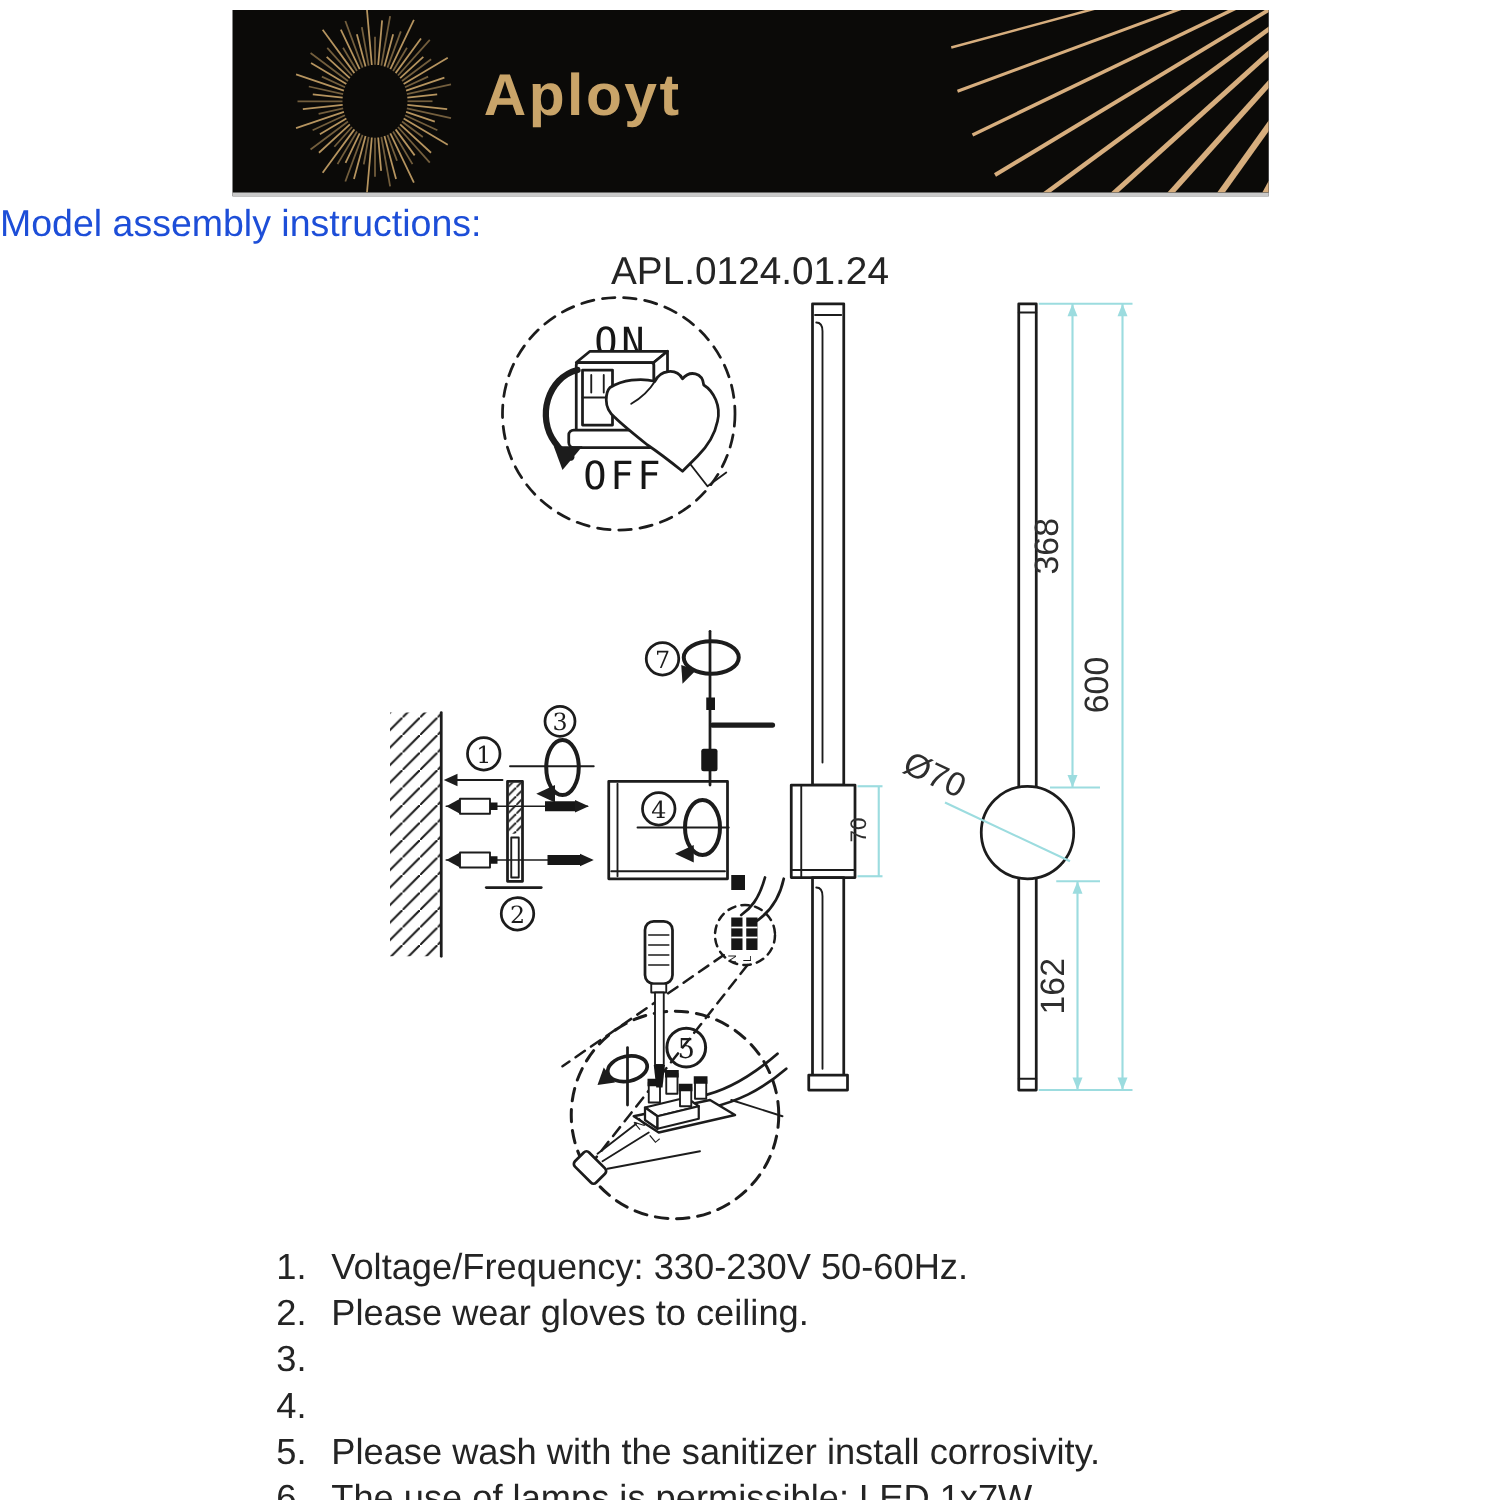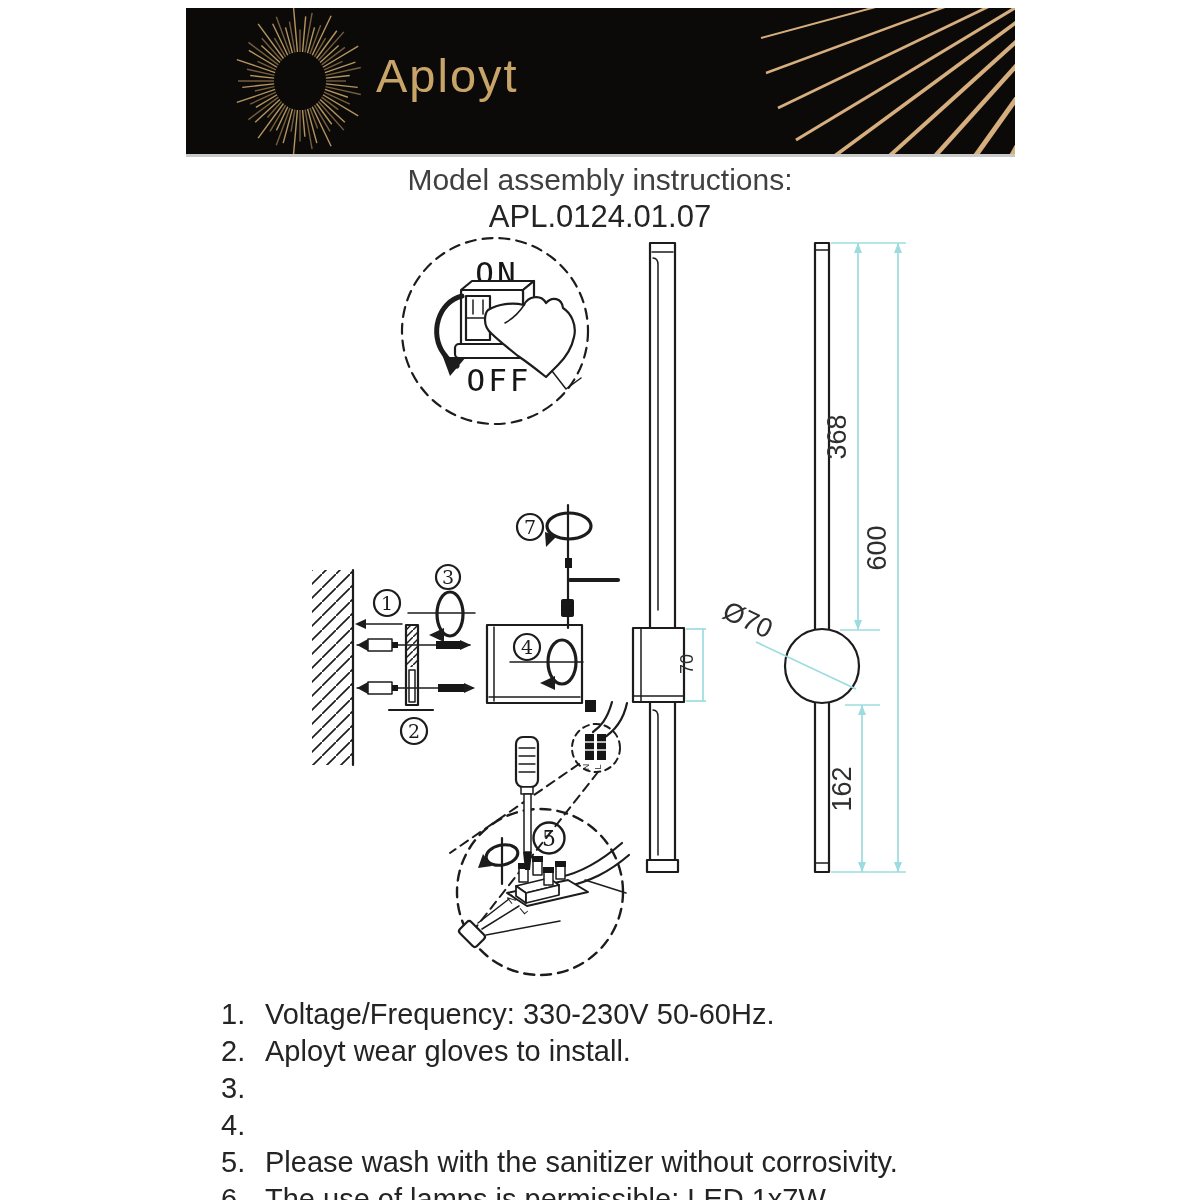--- a/index.html
+++ b/index.html
@@ -2,25 +2,25 @@
 <html><head>
 <meta charset="utf-8">
 <style>
   html,body{margin:0;padding:0;background:#ffffff;}
   .page{position:relative;width:1200px;height:1200px;background:#fff;overflow:hidden;
         font-family:"Liberation Sans",sans-serif;color:#222;}
   
   .banner{position:absolute;left:186px;top:8px;width:829px;height:146px;background:#0b0a08;
           overflow:hidden;border-bottom:3px solid #c9c9c9;}
   .banner svg{position:absolute;left:0;top:0;}
-  .brand-text{position:absolute;left:190px;top:40px;font-size:47px;font-weight:400;
+  .brand-text{position:absolute;left:201px;top:40px;font-size:47px;font-weight:700;
               letter-spacing:2px;color:#c9a469;}
   
-  .title1{position:absolute;left:0;top:163px;width:1200px;text-align:center;
-          font-size:30px;color:#404040;}
+  .title1{position:absolute;left:0;top:163px;width:1200px;
+          font-size:30px;color:#1d4ed8;}
   .title2{position:absolute;left:0;top:199px;width:1200px;text-align:center;
           font-size:31px;color:#242424;}
   
   .diagram{position:absolute;left:0;top:0;width:1200px;height:1200px;}
   .ln{stroke:#1c1c1c;fill:none;stroke-width:2.2;stroke-linecap:round;stroke-linejoin:round;}
   .lnf{stroke:#1c1c1c;fill:#ffffff;stroke-width:2.2;stroke-linejoin:round;}
   .thin{stroke-width:1.5;}
   .vthin{stroke-width:1.3;}
   .thick{stroke-width:4.2;}
   .dashc{stroke-dasharray:10 7;}
@@ -131,21 +131,21 @@
         <line x1="945" y1="-70" x2="792" y2="210" stroke-width="5.5"></line>
         <line x1="945" y1="-70" x2="836" y2="208" stroke-width="6"></line>
         <line x1="945" y1="-70" x2="876" y2="200" stroke-width="6.5"></line>
         <line x1="945" y1="-70" x2="912" y2="186" stroke-width="7"></line>
       </g>
     </svg>
     <div class="brand-text">Aployt</div>
   </div>
 
   <div class="title1">Model assembly instructions:</div>
-  <div class="title2">APL.0124.01.07</div>
+  <div class="title2">APL.0124.01.24</div>
 
   <svg class="diagram" viewBox="0 0 1200 1200">
     <defs>
       <pattern id="hw" width="14" height="14" patternUnits="userSpaceOnUse">
         <path d="M -3 17 L 17 -3" stroke="#1c1c1c" stroke-width="1.7" fill="none"></path>
       </pattern>
       <pattern id="hp" width="7" height="7" patternUnits="userSpaceOnUse">
         <path d="M -2 9 L 9 -2" stroke="#1c1c1c" stroke-width="1.5" fill="none"></path>
       </pattern>
     </defs>
@@ -383,31 +383,31 @@
     </g>
   </svg>
 
   <div class="instructions">
     <div class="instr-row">
       <span class="instr-num">1.</span>
       <span class="instr-text">Voltage/Frequency: 330-230V 50-60Hz.</span>
     </div>
     <div class="instr-row">
       <span class="instr-num">2.</span>
-      <span class="instr-text">Aployt wear gloves to install.</span>
+      <span class="instr-text">Please wear gloves to ceiling.</span>
     </div>
     <div class="instr-row">
       <span class="instr-num">3.</span>
     </div>
     <div class="instr-row">
       <span class="instr-num">4.</span>
     </div>
     <div class="instr-row">
       <span class="instr-num">5.</span>
-      <span class="instr-text">Please wash with the sanitizer without corrosivity.</span>
+      <span class="instr-text">Please wash with the sanitizer install corrosivity.</span>
     </div>
     <div class="instr-row">
       <span class="instr-num">6.</span>
       <span class="instr-text">The use of lamps is permissible: LED 1x7W.</span>
     </div>
   </div>
 
 </div>
 
 </body></html>

